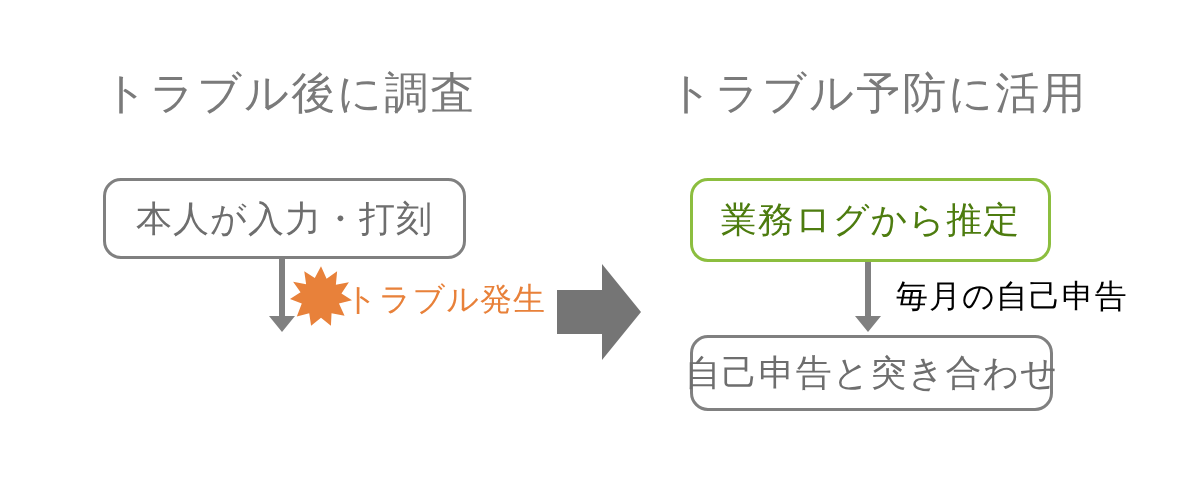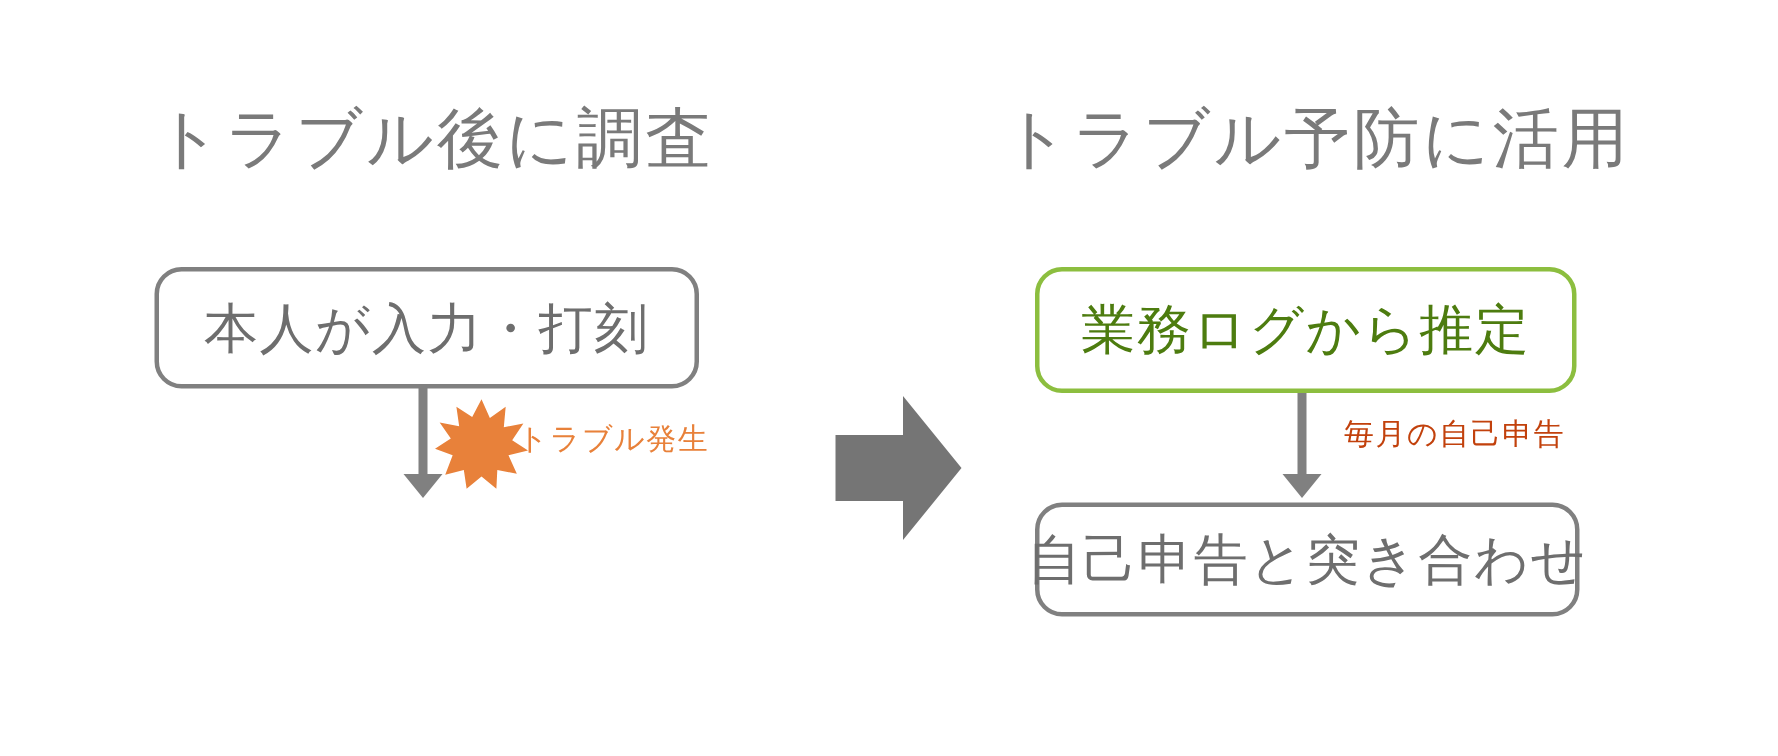--- a/index.html
+++ b/index.html
@@ -96,27 +96,27 @@
     position: absolute;
     left: 290px;
     top: 265px;
     width: 62px;
     height: 62px;
   }
 
   
   .edge-label {
     position: absolute;
-    font-size: 20px;
+    font-size: 32px;
     line-height: 1;
     white-space: nowrap;
     letter-spacing: 1px;
   }
   #label-trouble { left: 345px; top: 283px; color: #e8813a; }
-  #label-monthly { left: 896px; top: 280px; color: #c2410c; }
+  #label-monthly { left: 896px; top: 280px; color: #000000; }
 </style>
 </head>
 <body>
 
 <div id="canvas">
 
   <div class="heading" id="heading-right">トラブル予防に活用</div>
 
   <div class="heading" id="heading-left">トラブル後に調査</div>
 

